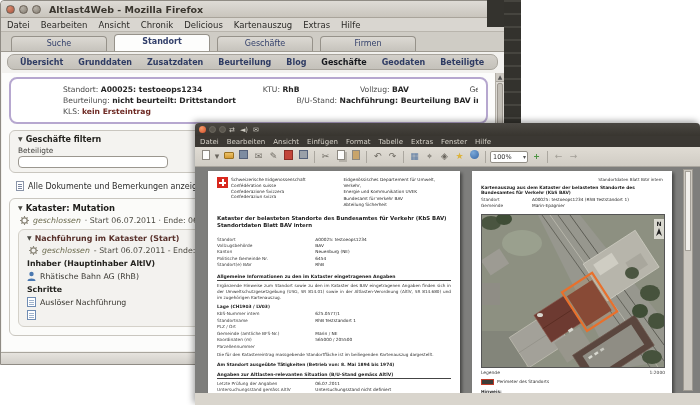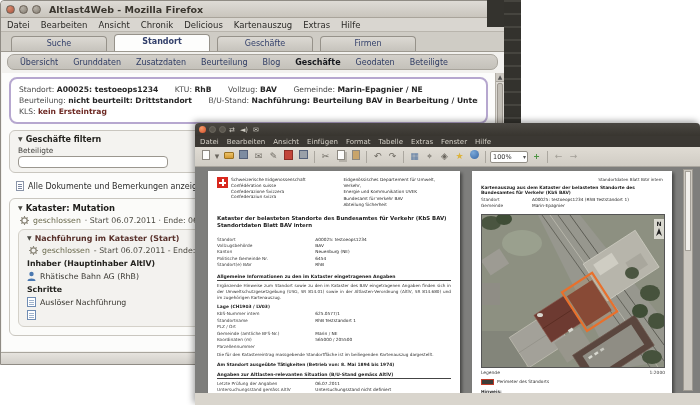--- a/index.html
+++ b/index.html
@@ -20,46 +20,46 @@
   .ff-menu-item { font-size:8.5px; color:#2b2a27; margin-right:11px; cursor:default; }
   .ff-tabrow { height:20px; background:#cfccc5; display:flex; align-items:flex-end; padding-left:10px;
                border-bottom:1px solid #9d9990; }
   .ff-tab { width:96px; height:15px; margin-right:7px; background:linear-gradient(#dcd9d3,#c6c3bc);
             border:1px solid #96928a; border-bottom:none; border-radius:4px 4px 0 0;
             font-size:8px; color:#33406b; text-align:center; line-height:14px;
             overflow:hidden; white-space:nowrap; }
   .ff-tab.active { background:#fdfdfc; height:17px; font-weight:bold; }
   .ff-subnav { height:16px; margin:2px 6px; background:linear-gradient(#d3d0ca,#c4c1ba); border:1px solid #a8a49c;
                border-radius:7px; display:flex; align-items:center; padding:0 12px; gap:15px; }
-  .ff-subnav-item { font-size:8px; color:#2e3b63; white-space:nowrap; }
+  .ff-subnav-item { font-size:8px; color:#2e3b63; white-space:nowrap;font-weight:bold; }
   .ff-subnav-item.active { font-weight:bold; color:#16181d; }
   .ff-content { position:absolute; left:1px; right:9px; top:72px; bottom:13px; background:#fcfcfb; overflow:hidden; }
   .info-box { margin:4px 7px 0 7px; background:#fff; border:2px solid #b6a7cf; border-radius:8px;
               padding:4px 8px; }
   .info-line { font-size:7.6px; color:#3c3c3c; margin:2px 0; white-space:nowrap; overflow:hidden; }
-  .info-line .lbl { color:#4a4a4a; }
+  .info-line .lbl { color:#4a4a4a;margin-left:44px; }
   .info-line .val { font-weight:bold; color:#262626; margin-right:14px; }
   .info-line .val.red { color:#6e2a24; }
   .panel { margin:6px 7px 0 7px; border:1px solid #c9c6bf; border-radius:6px; background:#f4f3f0; padding:4px 8px; }
   .panel-header { font-size:8px; font-weight:bold; color:#24231f; }
   .tri { display:inline-block; font-size:6px; color:#4a4a44; margin-right:3px; transform:translateY(-1px); }
   .filter-fields { display:flex; gap:45px; margin-top:2px; }
   .ffield { display:flex; flex-direction:column; }
   .ffield label { font-size:7.4px; color:#3f3e3a; margin-bottom:1px; }
   .ffield input { width:150px; height:12px; border:1px solid #9b978f; border-radius:4px; background:#fff;
                   font-size:7px; padding:0 3px; }
   .docs-row { display:flex; align-items:center; gap:4px; margin:8px 14px 0 14px; }
   .doc-icon { width:8px; height:10px; background:#fff; border:1px solid #8a94a8; position:relative; }
   .doc-icon::before { content:""; position:absolute; left:1px; top:2px; width:4px; height:1px; background:#7a86a0;
                       box-shadow:0 2px 0 #7a86a0, 0 4px 0 #7a86a0; }
   .docs-link { font-size:8px; color:#2c2c2c; }
   .kat-box { margin:7px 7px 0 7px; border:1px solid #c9c6bf; border-radius:6px; background:#fbfbf9; padding:4px 8px 8px 8px; }
   .kat-header { font-size:8.4px; font-weight:bold; color:#1e1d1a; }
   .status-row { display:flex; align-items:center; gap:4px; margin:3px 0 4px 2px; font-size:7.8px; color:#4c4a42; }
-  .status-state { color:#6b6a4e; }
+  .status-state { color:#6b6a4e;font-style:italic; }
   .inner-box { border:1px solid #d4d1c9; border-radius:6px; background:#f3f2ef; padding:4px 8px 6px 8px; }
   .inner-header { font-size:7.9px; font-weight:bold; color:#59322c; }
   .sub-label { font-size:7.8px; font-weight:bold; color:#24231f; margin-top:4px; }
   .person-row, .step-row { display:flex; align-items:center; gap:4px; margin-top:3px; font-size:7.8px; color:#37352f; }
   .step-row { justify-content:flex-start; position:relative; padding-right:14px; }
   .step-check { position:absolute; right:0; width:9px; height:9px; border-radius:50%; background:#5a9e3f;
                 color:#fff; font-size:7px; line-height:9px; text-align:center; }
   .form-icon { width:9px; height:10px; border:1px solid #6f8cb3; background:#fff; position:relative; }
   .form-icon::before { content:""; position:absolute; left:1px; top:2px; width:5px; height:1px; background:#9fb3cc;
                        box-shadow:0 2px 0 #9fb3cc, 0 4px 0 #9fb3cc; }

